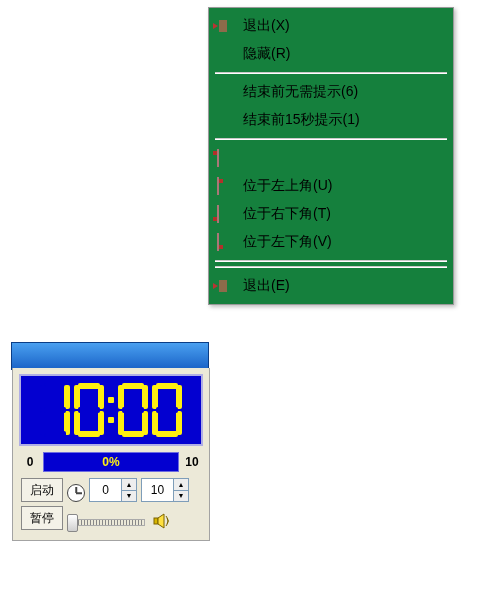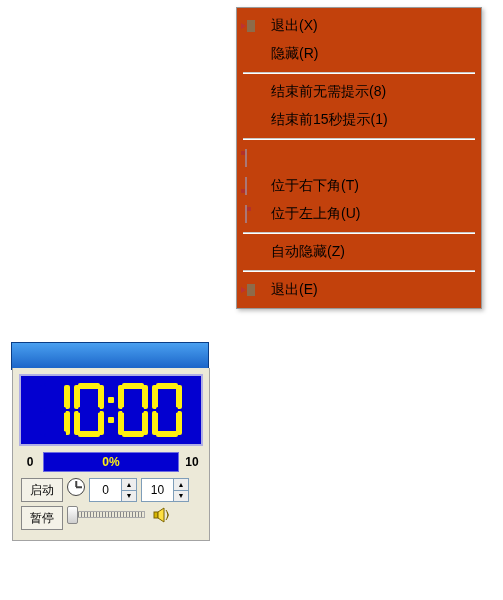--- a/index.html
+++ b/index.html
@@ -26,21 +26,21 @@
 
 .colon{width:10px;height:54px;position:relative}
 .colon .dot{position:absolute;left:2px;width:6px;height:6px;background:#ffef11;border-radius:1px}
 .colon .dA{top:14px}
 .colon .dB{bottom:14px}
 
 .progress-row{display:flex;align-items:center;justify-content:center;margin:0 auto 6px auto;width:180px}
 .progress-row span{font-size:12px;font-weight:bold;width:18px;text-align:center}
 .progress-track{flex:1;height:18px;background:#0300d0;margin:0 4px;border:1px solid #6c6ce0;display:flex;align-items:center;justify-content:center;color:#ffef11;font-weight:bold;font-size:12px}
 
-.btn-row{display:flex;align-items:flex-start;gap:4px;margin-bottom:4px;padding:0 2px}
+.btn-row{display:flex;align-items:flex-end;gap:4px;margin-bottom:4px;padding:0 2px}
 .win-btn{height:24px;min-width:40px;padding:0 8px;border:1px solid #888;background:#f4f2e8;font-size:12px;cursor:pointer}
 .spinner{height:22px;width:46px;border:1px solid #7e9db9;background:#fff;display:flex;align-items:stretch;font-size:12px}
 .spinner .val{flex:1;display:flex;align-items:center;justify-content:center}
 .spinner .arrows{width:14px;display:flex;flex-direction:column;border-left:1px solid #7e9db9}
 .spinner .arrow{flex:1;display:flex;align-items:center;justify-content:center;font-size:7px;background:#eee;cursor:pointer}
 .spinner .arrow:first-child{border-bottom:1px solid #7e9db9}
 
 .wide-spinner{width:46px}
 .clock-icon{width:18px;height:18px;display:inline-block;position:relative}
 .clock-icon .face{width:16px;height:16px;border:1.5px solid #444;border-radius:50%;position:absolute;top:0;left:0;background:#fff}
@@ -48,21 +48,21 @@
 .clock-icon .h1{width:1.5px;height:6px;transform-origin:bottom;transform:translate(-50%,-100%)}
 .clock-icon .h2{width:6px;height:1.5px;transform:translate(0,-50%)}
 
 .slider{height:16px;width:82px;position:relative}
 .slider .track{position:absolute;left:4px;right:4px;top:5px;height:5px;background:repeating-linear-gradient(90deg,#888 0 1px,transparent 1px 3px);border:1px solid #aaa}
 .slider .thumb{position:absolute;left:0;top:0;width:9px;height:16px;background:linear-gradient(#fff,#cfcfcf);border:1px solid #888;border-radius:2px}
 
 .sound-icon svg{display:block}
 
 
-.menu{position:absolute;left:236px;top:7px;width:240px;background:#c2410c;border:1px solid #999;box-shadow:2px 2px 4px rgba(0,0,0,.25);padding:4px 2px}
+.menu{position:absolute;left:208px;top:7px;width:240px;background:#15803d;border:1px solid #999;box-shadow:2px 2px 4px rgba(0,0,0,.25);padding:4px 2px}
 .mi{display:flex;align-items:center;height:28px;padding:0 10px 0 32px;position:relative;cursor:default;font-size:14px}
 .mi .mi-icon{position:absolute;left:6px;top:6px;width:16px;height:16px}
 .sep{height:1px;margin:4px 4px;background:#c8c8c8;border-bottom:1px solid #fff}
 
 .pos-icon{width:14px;height:14px;border:1px solid #a77;background:#fff;position:relative}
 .pos-icon .dot{position:absolute;width:4px;height:4px;background:#b3302a}
 .tl .dot{top:1px;left:1px}
 .tr .dot{top:1px;right:1px}
 .bl .dot{bottom:1px;left:1px}
 .br .dot{bottom:1px;right:1px}
@@ -175,41 +175,42 @@
 <div class="menu">
       <div class="mi">
         <span class="mi-icon"><span class="exit-icon"><span class="door"></span><span class="arr"></span></span></span>
         <span>退出(X)</span>
       </div>
       <div class="mi">
         <span>隐藏(R)</span>
       </div>
       <div class="sep"></div>
       <div class="mi">
-        <span>结束前无需提示(8)</span>
+        <span>结束前无需提示(6)</span>
       </div>
       <div class="mi">
         <span>结束前15秒提示(1)</span>
       </div>
       <div class="sep"></div>
       <div class="mi">
         <span class="mi-icon"><span class="pos-icon tr"><span class="dot"></span></span></span>
+      </div>
+      <div class="mi">
+        <span class="mi-icon"><span class="pos-icon tl"><span class="dot"></span></span></span>
+        <span>位于左上角(U)</span>
       </div>
       <div class="mi">
         <span class="mi-icon"><span class="pos-icon br"><span class="dot"></span></span></span>
         <span>位于右下角(T)</span>
       </div>
       <div class="mi">
-        <span class="mi-icon"><span class="pos-icon tl"><span class="dot"></span></span></span>
-        <span>位于左上角(U)</span>
-      </div>
-      <div class="sep"></div>
-      <div class="mi">
-        <span>自动隐藏(Z)</span>
-      </div>
+        <span class="mi-icon"><span class="pos-icon bl"><span class="dot"></span></span></span>
+        <span>位于左下角(V)</span>
+      </div>
+      <div class="sep"></div>
       <div class="sep"></div>
       <div class="mi">
         <span class="mi-icon"><span class="exit-icon"><span class="door"></span><span class="arr"></span></span></span>
         <span>退出(E)</span>
       </div>
     </div>
 
 </div>
 
 </body></html>

